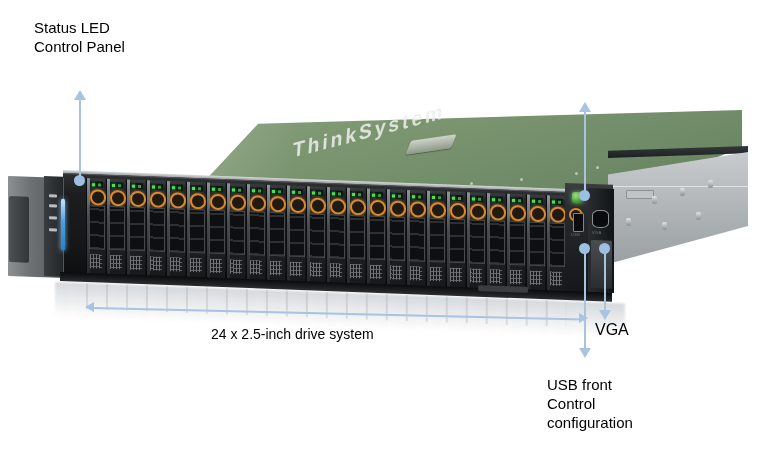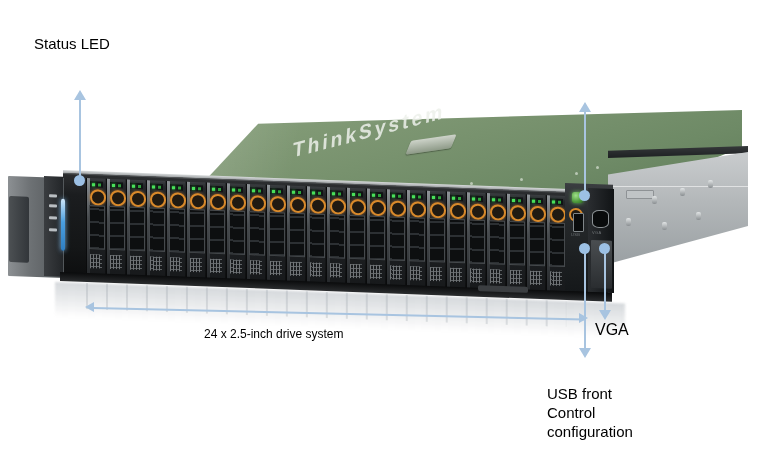--- a/index.html
+++ b/index.html
@@ -4,25 +4,25 @@
 <style>
   html,body{margin:0;padding:0;background:#ffffff;}
   body{width:757px;height:454px;overflow:hidden;position:relative;
        font-family:"Liberation Sans","DejaVu Sans",sans-serif;}
 
   .stage{position:absolute;inset:0;background:#ffffff;}
 
   
   .label{position:absolute;color:#000000;font-size:15px;line-height:19px;
          white-space:pre;letter-spacing:0px;}
-  #lbl-status{left:34px;top:34px;}
+  #lbl-status{left:34px;top:18px;}
   #lbl-power{left:527px;top:75px;}
-  #lbl-drives{left:204px;top:325px;font-size:12px;}
+  #lbl-drives{left:211px;top:325px;font-size:14px;}
   #lbl-vga{left:595px;top:320px;font-size:16px;}
-  #lbl-usb{left:547px;top:384px;}
+  #lbl-usb{left:547px;top:375px;}
 
   
   .leader{position:absolute;background:#a8c4e0;}
   .vline{width:2px;}
   .hline{height:2px;}
   .dot{position:absolute;width:11px;height:11px;border-radius:50%;
        background:#9cc0e4;}
   .arrow-up{position:absolute;width:0;height:0;
       border-left:6px solid transparent;border-right:6px solid transparent;
       border-bottom:10px solid #a8c4e0;}
@@ -450,21 +450,21 @@
     <div class="io-label" style="left:571px;top:132px;">USB</div>
     <div class="io-label" style="left:592px;top:130px;">VGA</div>
     <div class="io-bay"></div>
 
     <div class="base-shadow"></div>
     <div class="foot"></div>
     <div class="reflection"></div>
     <div class="refl-stripes"></div>
   </div>
 
-  <div class="label" id="lbl-status"><span>Status LED</span><br></div>
+  <div class="label" id="lbl-status"><span>Status LED</span><br><span>Control Panel</span></div>
   <div class="leader vline" style="left:79px;top:100px;height:80px;"></div>
   <div class="arrow-up" style="left:74px;top:90px;"></div>
   <div class="dot" style="left:74px;top:175px;"></div>
 
   <div class="leader vline" style="left:584px;top:112px;height:84px;"></div>
   <div class="arrow-up" style="left:579px;top:102px;"></div>
   <div class="dot" style="left:579px;top:190px;"></div>
 
   <div class="leader hline" style="left:93px;top:307px;width:491px;transform:rotate(1.35deg);transform-origin:left center;"></div>
   <div class="arrow-left" style="left:85px;top:302px;"></div>

